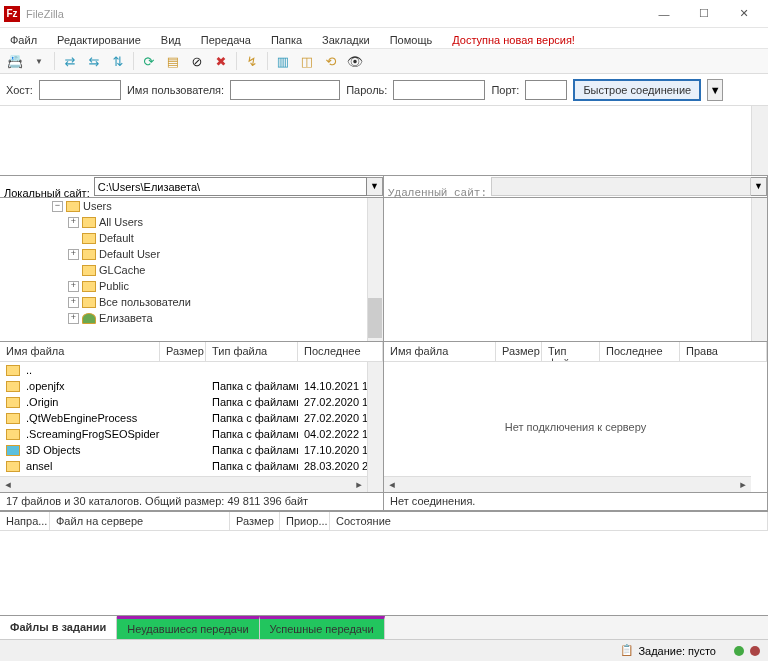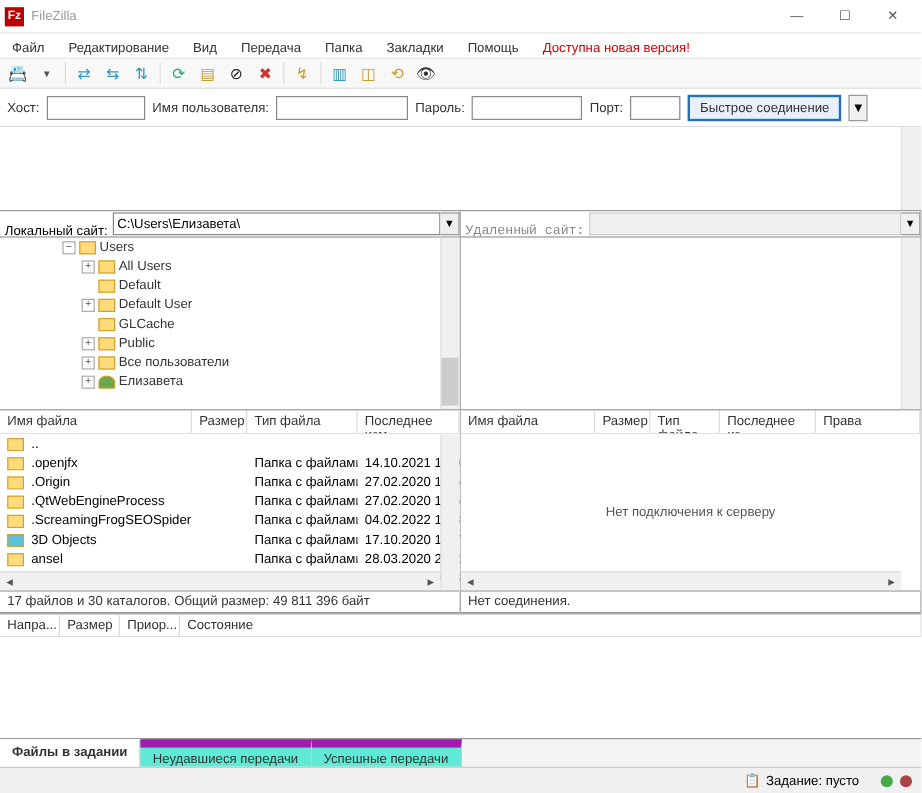--- a/index.html
+++ b/index.html
@@ -49,21 +49,21 @@
 .list .hscroll { position: absolute; left: 0; right: 16px; bottom: 0; height: 16px; background: #f0f0f0; border-top: 1px solid #ddd; display: flex; align-items: center; }
 .list .hscroll .ar { width: 16px; text-align: center; color: #555; }
 .lrow { display: flex; height: 16px; align-items: center; }
 .lrow .cell { padding: 0 6px; overflow: hidden; white-space: nowrap; }
 .status { height: 18px; padding: 2px 6px; border-bottom: 1px solid #999; color: #333; }
 .emptymsg { flex: 1; display: flex; align-items: center; justify-content: center; color: #555; }
 .queuehdr { height: 20px; display: flex; border-bottom: 1px solid #ddd; border-top: 1px solid #999; }
 .queuehdr .col { padding: 3px 6px; border-right: 1px solid #ddd; color: #333; }
 .queuebody { flex: 1; background: #fff; }
 .tabs { height: 24px; display: flex; border-top: 1px solid #999; background: #f4f4f4; }
-.tab { padding: 4px 10px; border-right: 1px solid #ccc; border-top: 7px solid #a21caf; background: #5eead4; color: #333; }
+.tab { padding: 4px 10px; border-right: 1px solid #ccc; border-top: 3px solid #a21caf; background: #22c55e; color: #333; }
 .tab.active { background: #fff; font-weight: bold; border-top: 1px solid #fff; }
 .bottomstatus { height: 22px; display: flex; align-items: center; border-top: 1px solid #ccc; background: #f0f0f0; padding: 0 8px; }
 .bottomstatus .spacer { flex: 1; }
 .led { width: 10px; height: 10px; border-radius: 50%; margin-left: 6px; }
 .led.g { background: #4a4; }
 .led.r { background: #a44; }
 </style>
 </head>
 <body>
 
@@ -275,20 +275,21 @@
           <span style="flex:1"></span>
           <span class="ar">▸</span>
         </div>
     </div>
     <div class="status">Нет соединения.</div>
   </div>
 </div>
 
 <div class="queuehdr">
   <div class="col" style="width:50px">Напра...</div>
+  <div class="col" style="width:180px">Файл на сервере</div>
   <div class="col" style="width:50px">Размер</div>
   <div class="col" style="width:50px">Приор...</div>
   <div class="col" style="flex:1">Состояние</div>
 </div>
 <div class="queuebody"></div>
 
 <div class="tabs">
   <div class="tab active">Файлы в задании</div>
   <div class="tab">Неудавшиеся передачи</div>
   <div class="tab">Успешные передачи</div>

